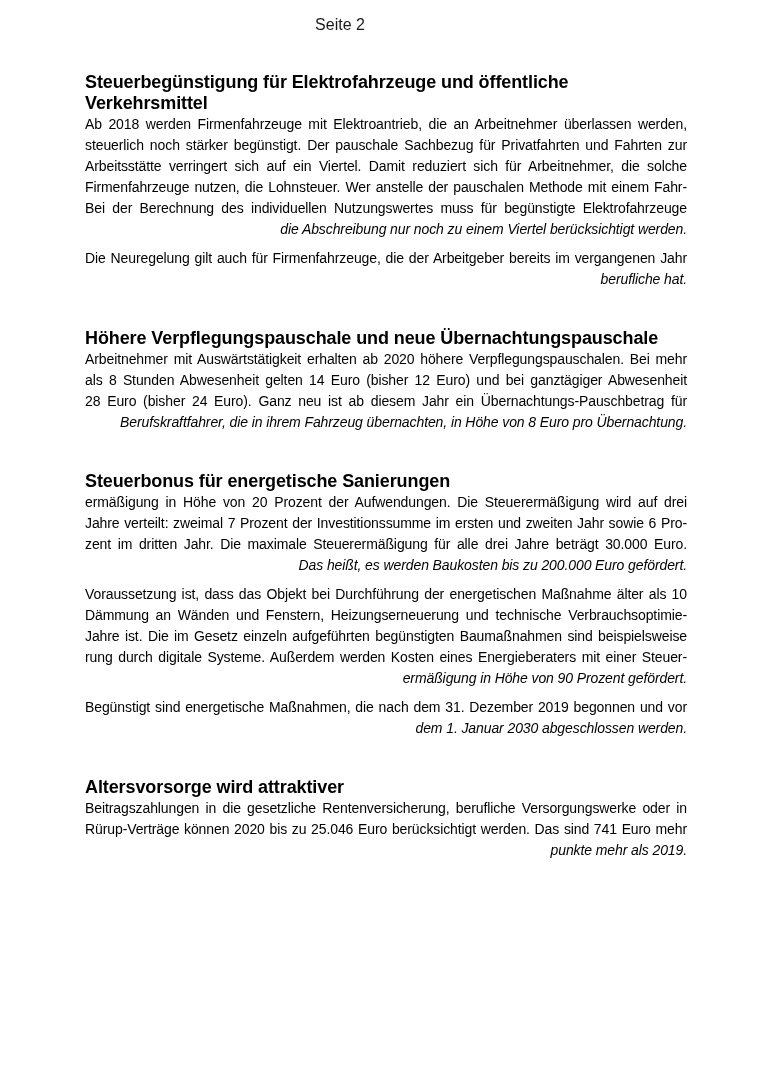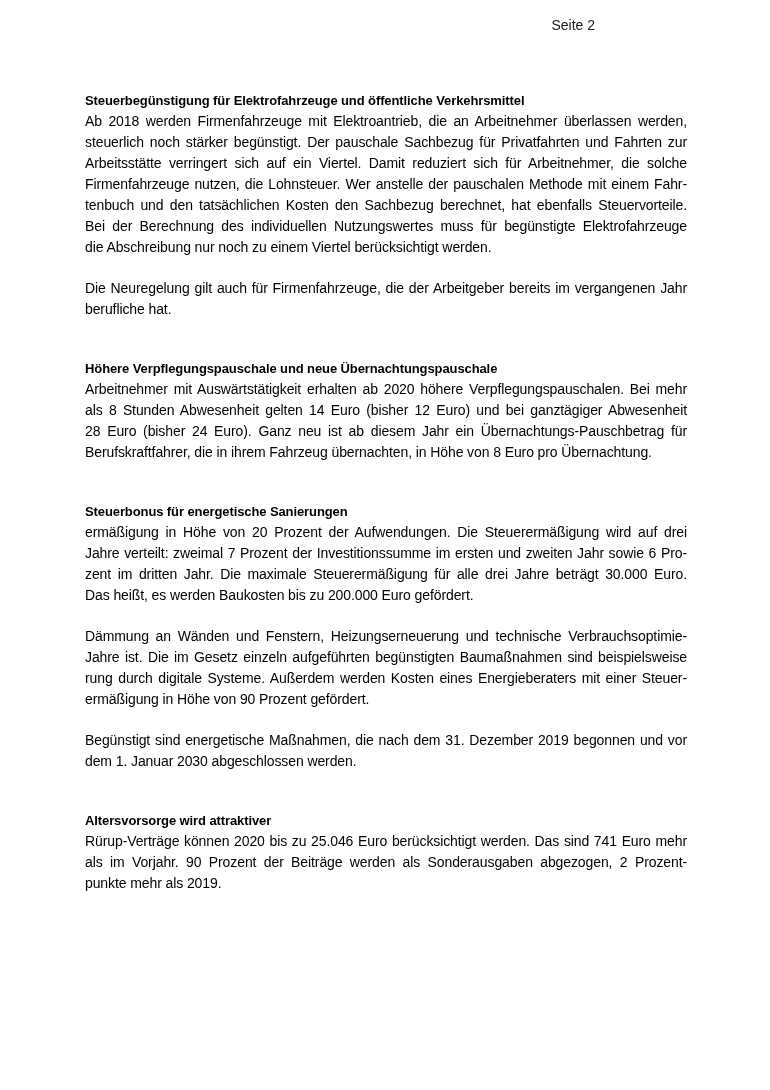--- a/index.html
+++ b/index.html
@@ -11,58 +11,57 @@
   }
   .page {
     position: relative;
     width: 770px; height: 1090px;
     background: #ffffff;
     overflow: hidden;
   }
   .page-header {
     position: absolute;
     top: 17px; left: 85px; width: 510px;
-    text-align: right;
-    font-size: 14px; line-height: 16px;
+    text-align: center;
+    font-size: 16px; line-height: 16px;
     color: #1a1a1a;
   }
   .content {
     position: absolute;
     left: 85px; top: 72px; width: 602px;
     font-size: 14px; line-height: 21px;
     letter-spacing: -0.1px;
   }
   .section + .section { margin-top: 38px; }
   .heading {
     font-weight: bold;
-    font-size: 13px; line-height: 21px; margin-top: 18px;
+    font-size: 18px; line-height: 21px;
   }
-  .paragraph + .paragraph { margin-top: 20px; }
+  .paragraph + .paragraph { margin-top: 8px; }
   .line { line-height: 21px; }
   .line.just {
     text-align: justify;
     -moz-text-align-last: justify;
     text-align-last: justify;
   }
-  .line.last { text-align: left; }
+  .line.last { text-align: right; font-style: italic; }
 </style>
 </head>
 <body>
 
 <div class="page">
   <div class="page-header">Seite 2</div>
   <div class="content">
       <div class="section">
         <div class="heading">Steuerbegünstigung für Elektrofahrzeuge und öffentliche Verkehrsmittel</div>
         <div class="paragraph">
           <div class="line just">Ab 2018 werden Firmenfahrzeuge mit Elektroantrieb, die an Arbeitnehmer überlassen werden,</div>
           <div class="line just">steuerlich noch stärker begünstigt. Der pauschale Sachbezug für Privatfahrten und Fahrten zur</div>
           <div class="line just">Arbeitsstätte verringert sich auf ein Viertel. Damit reduziert sich für Arbeitnehmer, die solche</div>
           <div class="line just">Firmenfahrzeuge nutzen, die Lohnsteuer. Wer anstelle der pauschalen Methode mit einem Fahr-</div>
-          <div class="line just">tenbuch und den tatsächlichen Kosten den Sachbezug berechnet, hat ebenfalls Steuervorteile.</div>
           <div class="line just">Bei der Berechnung des individuellen Nutzungswertes muss für begünstigte Elektrofahrzeuge</div>
           <div class="line last">die Abschreibung nur noch zu einem Viertel berücksichtigt werden.</div>
         </div>
         <div class="paragraph">
           <div class="line just">Die Neuregelung gilt auch für Firmenfahrzeuge, die der Arbeitgeber bereits im vergangenen Jahr</div>
           <div class="line last">berufliche hat.</div>
         </div>
       </div>
       <div class="section">
         <div class="heading">Höhere Verpflegungspauschale und neue Übernachtungspauschale</div>
@@ -75,32 +74,33 @@
       </div>
       <div class="section">
         <div class="heading">Steuerbonus für energetische Sanierungen</div>
         <div class="paragraph">
           <div class="line just">ermäßigung in Höhe von 20 Prozent der Aufwendungen. Die Steuerermäßigung wird auf drei</div>
           <div class="line just">Jahre verteilt: zweimal 7 Prozent der Investitionssumme im ersten und zweiten Jahr sowie 6 Pro-</div>
           <div class="line just">zent im dritten Jahr. Die maximale Steuerermäßigung für alle drei Jahre beträgt 30.000 Euro.</div>
           <div class="line last">Das heißt, es werden Baukosten bis zu 200.000 Euro gefördert.</div>
         </div>
         <div class="paragraph">
+          <div class="line just">Voraussetzung ist, dass das Objekt bei Durchführung der energetischen Maßnahme älter als 10</div>
           <div class="line just">Dämmung an Wänden und Fenstern, Heizungserneuerung und technische Verbrauchsoptimie-</div>
           <div class="line just">Jahre ist. Die im Gesetz einzeln aufgeführten begünstigten Baumaßnahmen sind beispielsweise</div>
           <div class="line just">rung durch digitale Systeme. Außerdem werden Kosten eines Energieberaters mit einer Steuer-</div>
           <div class="line last">ermäßigung in Höhe von 90 Prozent gefördert.</div>
         </div>
         <div class="paragraph">
           <div class="line just">Begünstigt sind energetische Maßnahmen, die nach dem 31. Dezember 2019 begonnen und vor</div>
           <div class="line last">dem 1. Januar 2030 abgeschlossen werden.</div>
         </div>
       </div>
       <div class="section">
         <div class="heading">Altersvorsorge wird attraktiver</div>
         <div class="paragraph">
+          <div class="line just">Beitragszahlungen in die gesetzliche Rentenversicherung, berufliche Versorgungswerke oder in</div>
           <div class="line just">Rürup-Verträge können 2020 bis zu 25.046 Euro berücksichtigt werden. Das sind 741 Euro mehr</div>
-          <div class="line just">als im Vorjahr. 90 Prozent der Beiträge werden als Sonderausgaben abgezogen, 2 Prozent-</div>
           <div class="line last">punkte mehr als 2019.</div>
         </div>
       </div>
     </div>
 </div>
 
 </body></html>

